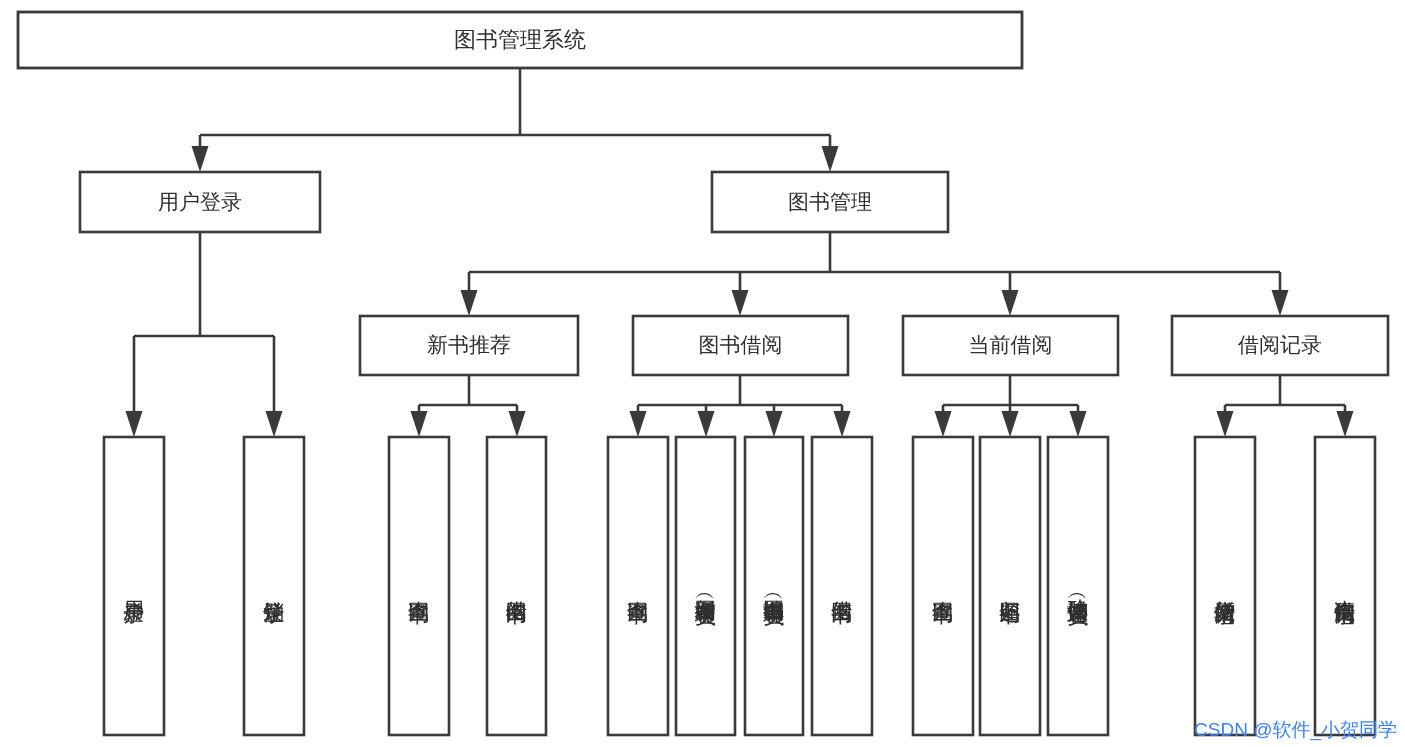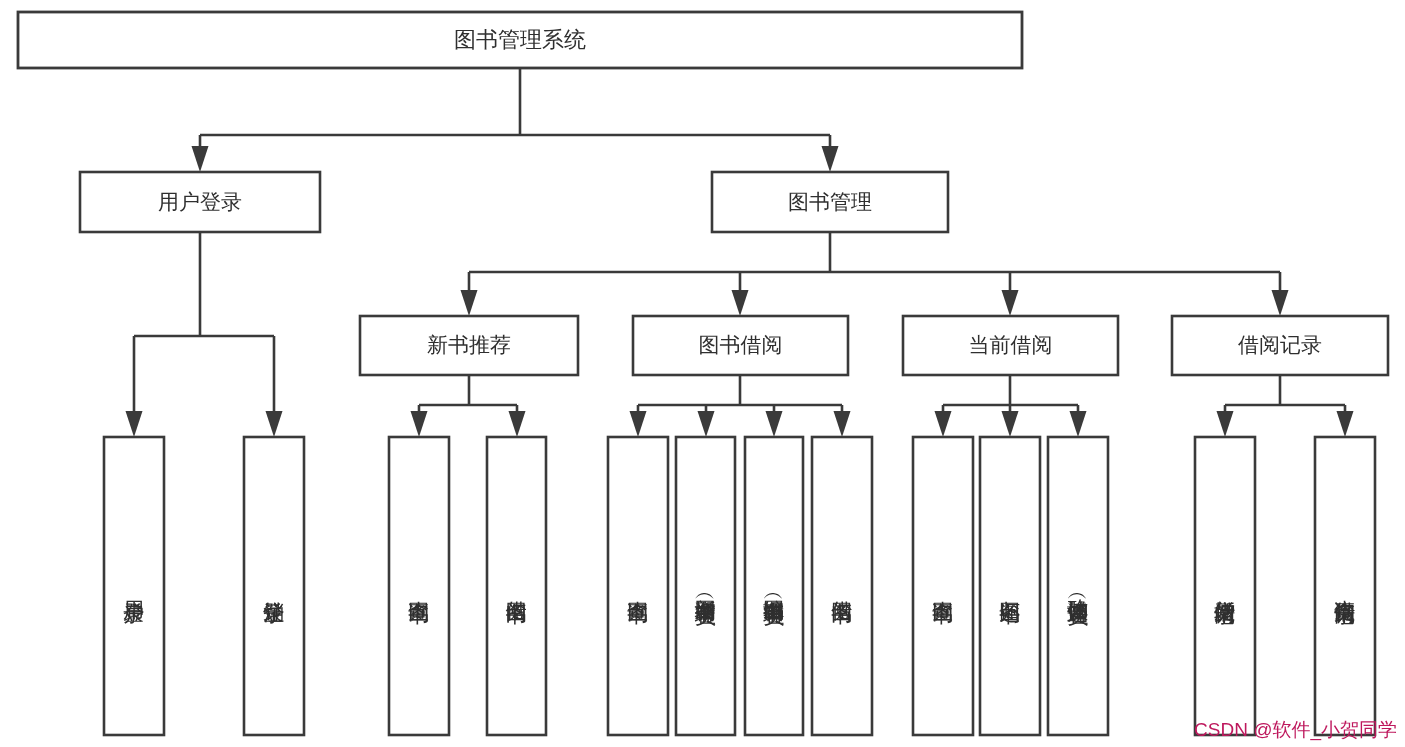--- a/index.html
+++ b/index.html
@@ -72,21 +72,21 @@
     letter-spacing: 1px;
     white-space: nowrap;
     text-align: center;
   }
   .watermark {
     position: absolute;
     right: 8px;
     bottom: 4px;
     font-family: "Liberation Sans", "DejaVu Sans", sans-serif;
     font-size: 19px;
-    color: #be185d;
+    color: #3b82f6;
     white-space: nowrap;
     pointer-events: none;
   }
 </style>
 </head>
 <body>
 
 <div id="diagram-root">
   <svg class="diagram-canvas" id="diagram-svg" viewBox="0 0 1405 747" xmlns="http://www.w3.org/2000/svg">
       <g>

